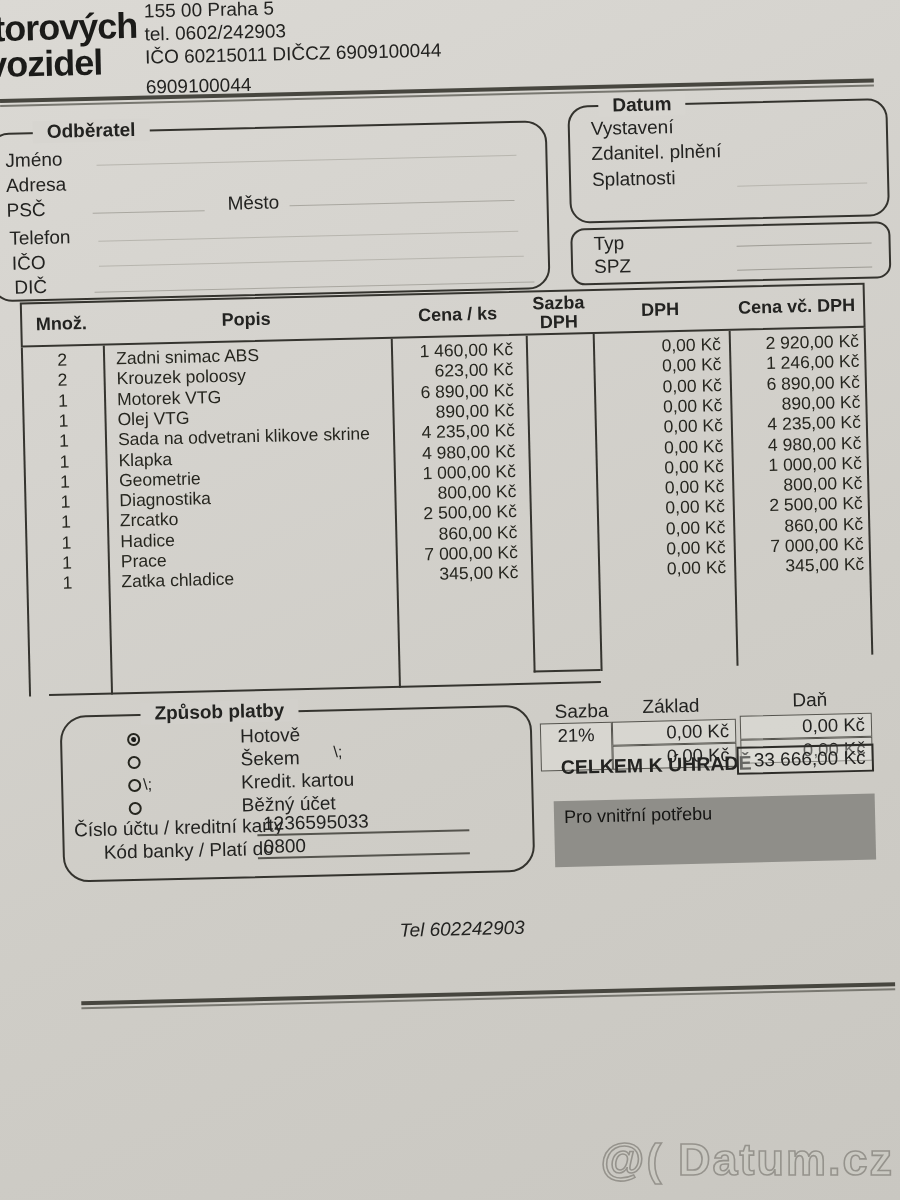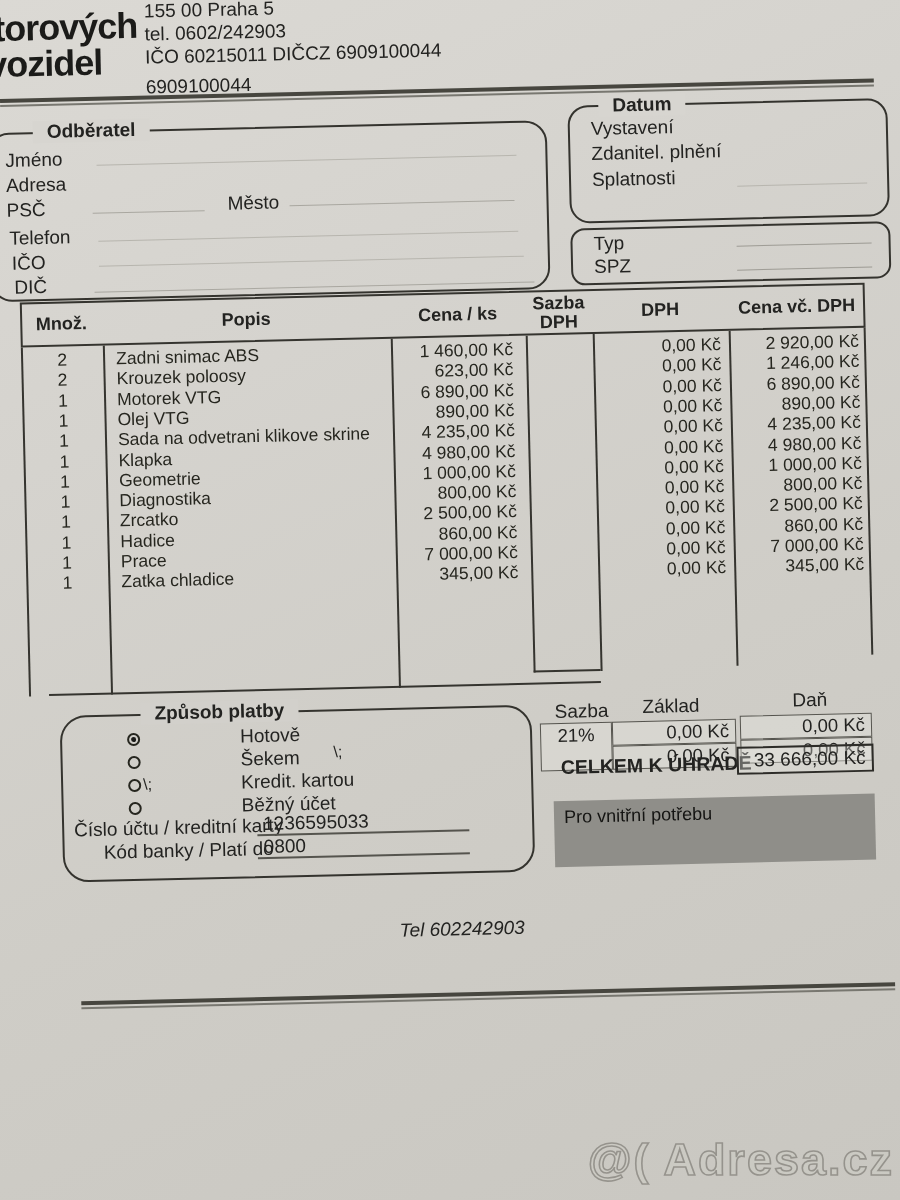--- a/index.html
+++ b/index.html
@@ -208,14 +208,14 @@
       </div>
       <div class="abs t" style="left:225px;top:730px;">Hotově</div>
       <div class="radio" style="left:112px;top:759px;"></div>
       <div class="abs t" style="left:225px;top:753px;">Šekem</div>
       <div class="radio" style="left:112px;top:782px;"></div>
       <div class="abs t" style="left:225px;top:776px;">Kredit. kartou</div>
       <div class="radio" style="left:112px;top:805px;"></div>
       <div class="abs t" style="left:225px;top:799px;">Běžný účet</div>
     </div>
 
-  <div class="wm">@( Adresa.cz</div>
+  <div class="wm">@( Datum.cz</div>
 </div>
 
 </body></html>

